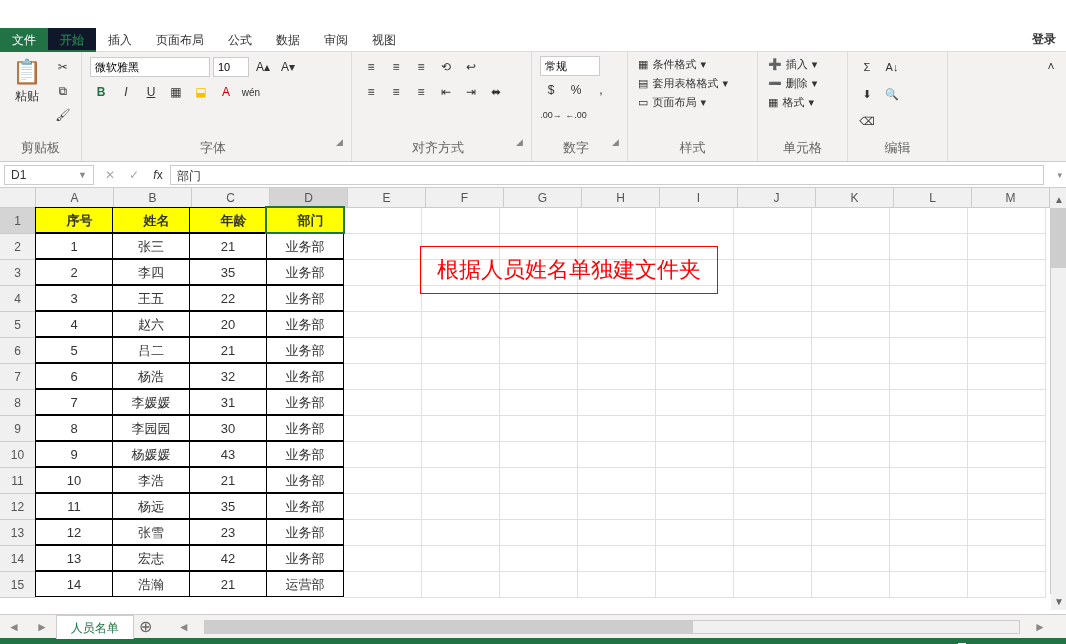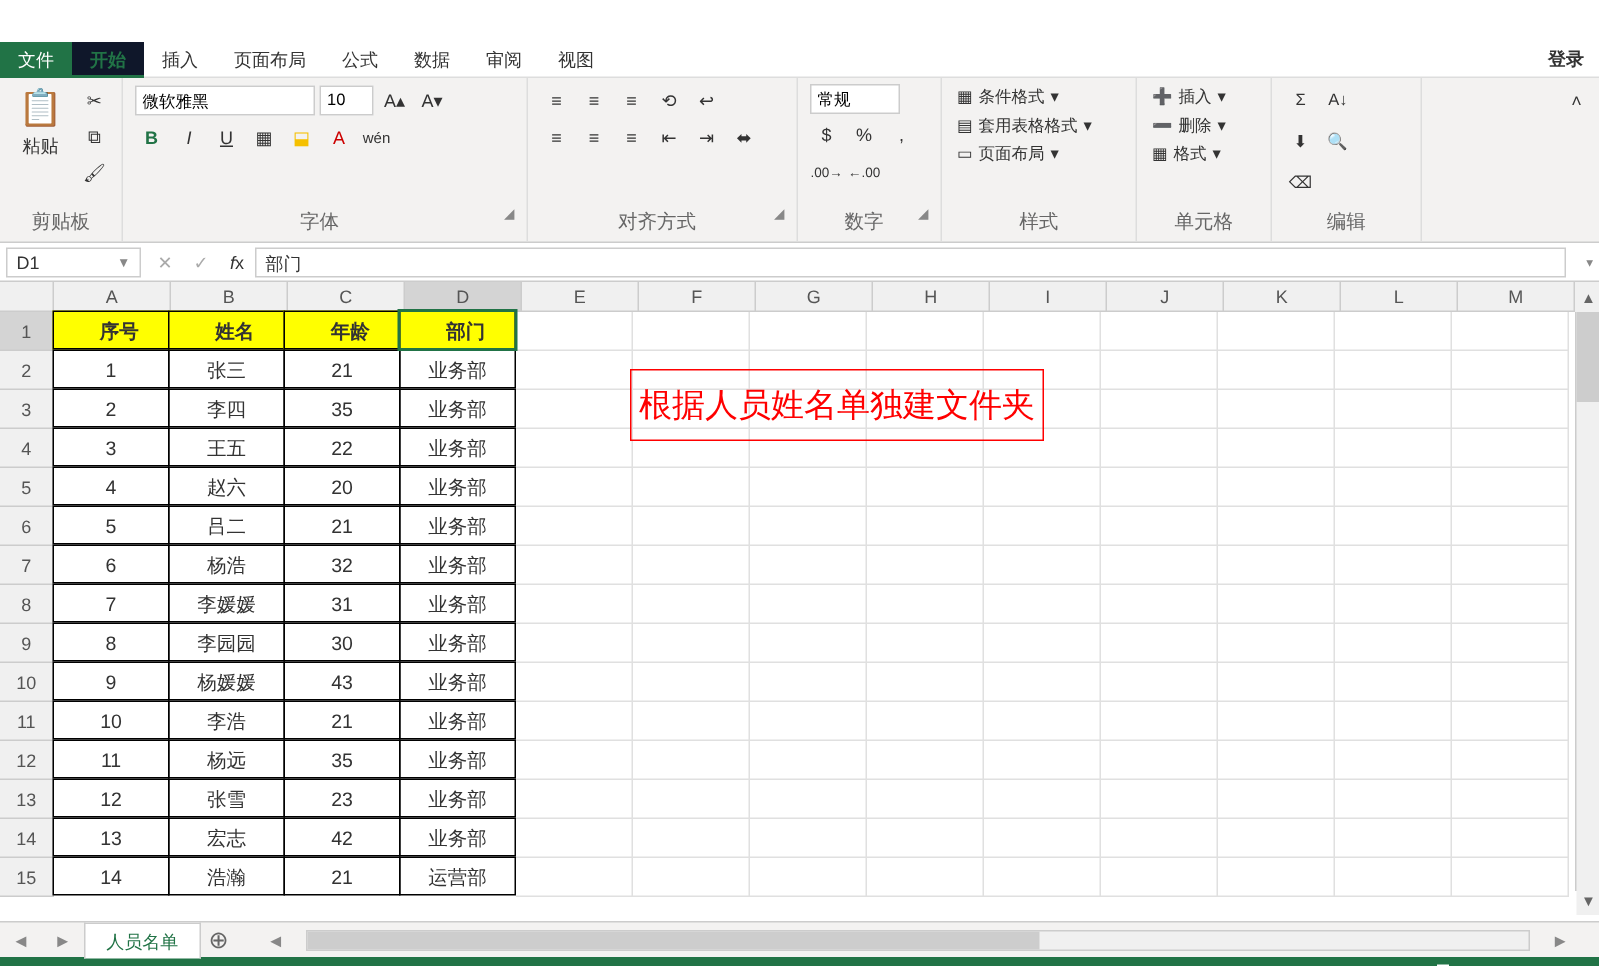--- a/index.html
+++ b/index.html
@@ -34,21 +34,21 @@
 .grid-body{display:flex;height:406px;}
 .row-headers{width:36px;}
 .row-head{height:26px;border-right:1px solid #ccc;border-bottom:1px solid #ccc;text-align:center;line-height:26px;color:#555;background:#f0f0f0;}
 .row-head.sel{background:#d4d4d4;}
 .cells{position:relative;flex:1;}
 .cell-row{display:flex;height:26px;}
 .cell{width:78px;height:26px;border-right:1px solid #e0e0e0;border-bottom:1px solid #e0e0e0;text-align:center;line-height:25px;font-size:13px;}
 .data-cell{border:1px solid #000;margin:-1px 0 0 -1px;}
 .header-cell{background:#ffff00;font-weight:bold;border:1px solid #000;margin:-1px 0 0 -1px;padding-left:11px;}
 .active-cell{outline:2px solid #217346;outline-offset:-1px;position:relative;z-index:2;}
-.annotation{position:absolute;left:420px;top:246px;border:1.5px solid #ff0000;color:#ff0000;padding:8px 5px;font-size:22px;background:transparent;}
+.annotation{position:absolute;left:420px;top:246px;border:1.5px solid #ff0000;color:#ff0000;padding:8px 16px;font-size:22px;background:transparent;}
 .sheet-tabs{height:24px;display:flex;align-items:center;border-top:1px solid #ccc;background:#f3f2f1;}
 .sheet-nav{padding:0 8px;color:#888;cursor:pointer;}
 .sheet-tab{padding:0 14px;height:24px;line-height:24px;background:#fff;border:1px solid #ccc;border-bottom:none;cursor:pointer;color:#217346;}
 .add-sheet{width:24px;text-align:center;cursor:pointer;color:#666;font-size:16px;}
 .h-scroll{flex:1;display:flex;align-items:center;padding:0 20px;}
 .h-scroll-track{flex:1;height:14px;background:#f0f0f0;border:1px solid #ccc;position:relative;margin:0 14px;}
 .h-scroll-thumb{position:absolute;left:0;width:60%;height:100%;background:#cdcdcd;}
 .statusbar{height:22px;background:#217346;color:#fff;display:flex;align-items:center;padding:0 10px;font-size:11px;}
 .statusbar .right{margin-left:auto;display:flex;align-items:center;gap:10px;}
 .zoom-slider{width:100px;height:4px;background:#4a8c6a;position:relative;}

